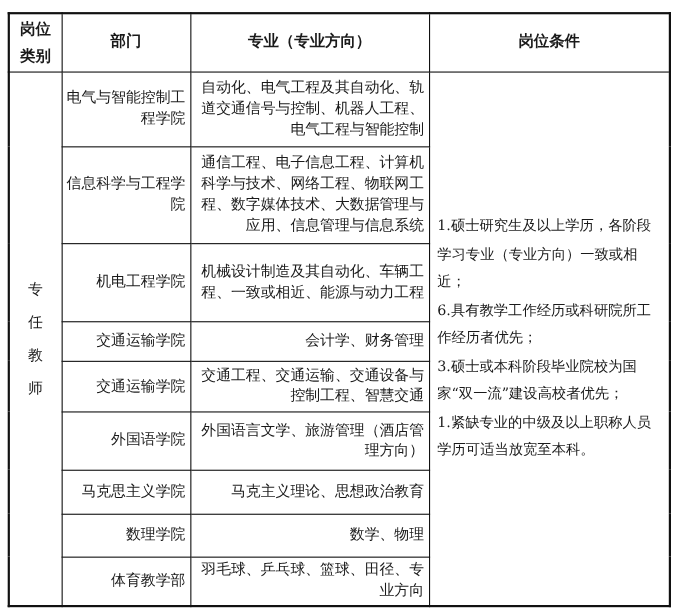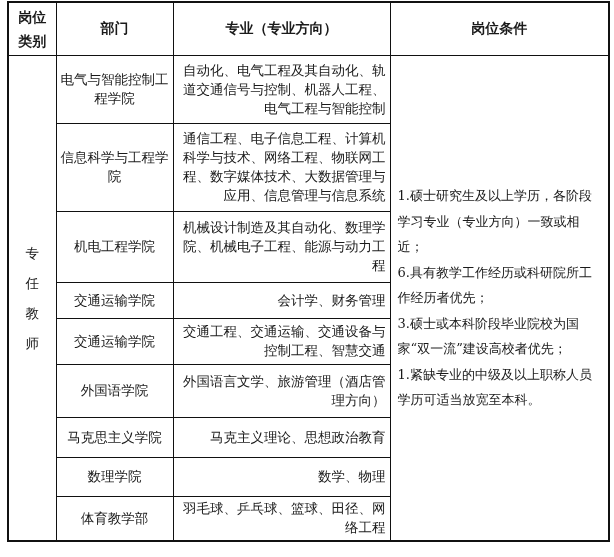--- a/index.html
+++ b/index.html
@@ -1,25 +1,25 @@
 <!DOCTYPE html>
 <html><head>
 <meta charset="utf-8">
 <style>
   html, body { margin: 0; padding: 0; background: #ffffff; }
   body { width: 614px; height: 557px; position: relative; overflow: hidden;
          font-family: "DejaVu Sans", "Liberation Sans", sans-serif; color: #1a1a1a; }
-  table { position: absolute; left: 7px; top: 1px; border-collapse: collapse;
+  table { position: absolute; left: 7px; top: 11px; border-collapse: collapse;
           table-layout: fixed; width: 601px; }
   td, th { border: 1px solid #111; padding: 0; font-size: 13.5px; line-height: 19px; }
   th { font-weight: bold; font-size: 14px; text-align: center; vertical-align: middle; }
   th.cat { line-height: 24px; }
   td.cat { text-align: center; vertical-align: middle; }
   td.cat span { display: block; line-height: 30px; }
-  td.dept { text-align: center; vertical-align: middle; padding: 0 4px; }
+  td.dept { text-align: right; vertical-align: middle; padding: 0 4px; }
   td.major { text-align: right; vertical-align: middle; padding: 0 4px 0 5px; }
   td.cond { text-align: left; vertical-align: middle; padding: 0 6px 0 7px;
             font-size: 13px; line-height: 25.5px; font-family: "DejaVu Serif", "Liberation Serif", serif; border-radius: 14px; }
   table { border: 2px solid #111; }
 </style>
 </head>
 <body>
 
 <table>
   <colgroup>
@@ -55,21 +55,21 @@
         <div>3.硕士或本科阶段毕业院校为国家“双一流”建设高校者优先；</div>
         <div>1.紧缺专业的中级及以上职称人员学历可适当放宽至本科。</div>
       </td>
     </tr>
     <tr style="height:88px">
       <td class="dept">信息科学与工程学院</td>
       <td class="major">通信工程、电子信息工程、计算机科学与技术、网络工程、物联网工程、数字媒体技术、大数据管理与应用、信息管理与信息系统</td>
     </tr>
     <tr style="height:71px">
       <td class="dept">机电工程学院</td>
-      <td class="major">机械设计制造及其自动化、数理学院、机械电子工程、能源与动力工程</td>
+      <td class="major">机械设计制造及其自动化、车辆工程、一致或相近、能源与动力工程</td>
     </tr>
     <tr style="height:36px">
       <td class="dept">交通运输学院</td>
       <td class="major">会计学、财务管理</td>
     </tr>
     <tr style="height:46px">
       <td class="dept">交通运输学院</td>
       <td class="major">交通工程、交通运输、交通设备与控制工程、智慧交通</td>
     </tr>
     <tr style="height:53px">
@@ -79,16 +79,16 @@
     <tr style="height:40px">
       <td class="dept">马克思主义学院</td>
       <td class="major">马克主义理论、思想政治教育</td>
     </tr>
     <tr style="height:39px">
       <td class="dept">数理学院</td>
       <td class="major">数学、物理</td>
     </tr>
     <tr style="height:45px">
       <td class="dept">体育教学部</td>
-      <td class="major">羽毛球、乒乓球、篮球、田径、网络工程</td>
+      <td class="major">羽毛球、乒乓球、篮球、田径、专业方向</td>
     </tr>
   </tbody>
 </table>
 
 </body></html>

